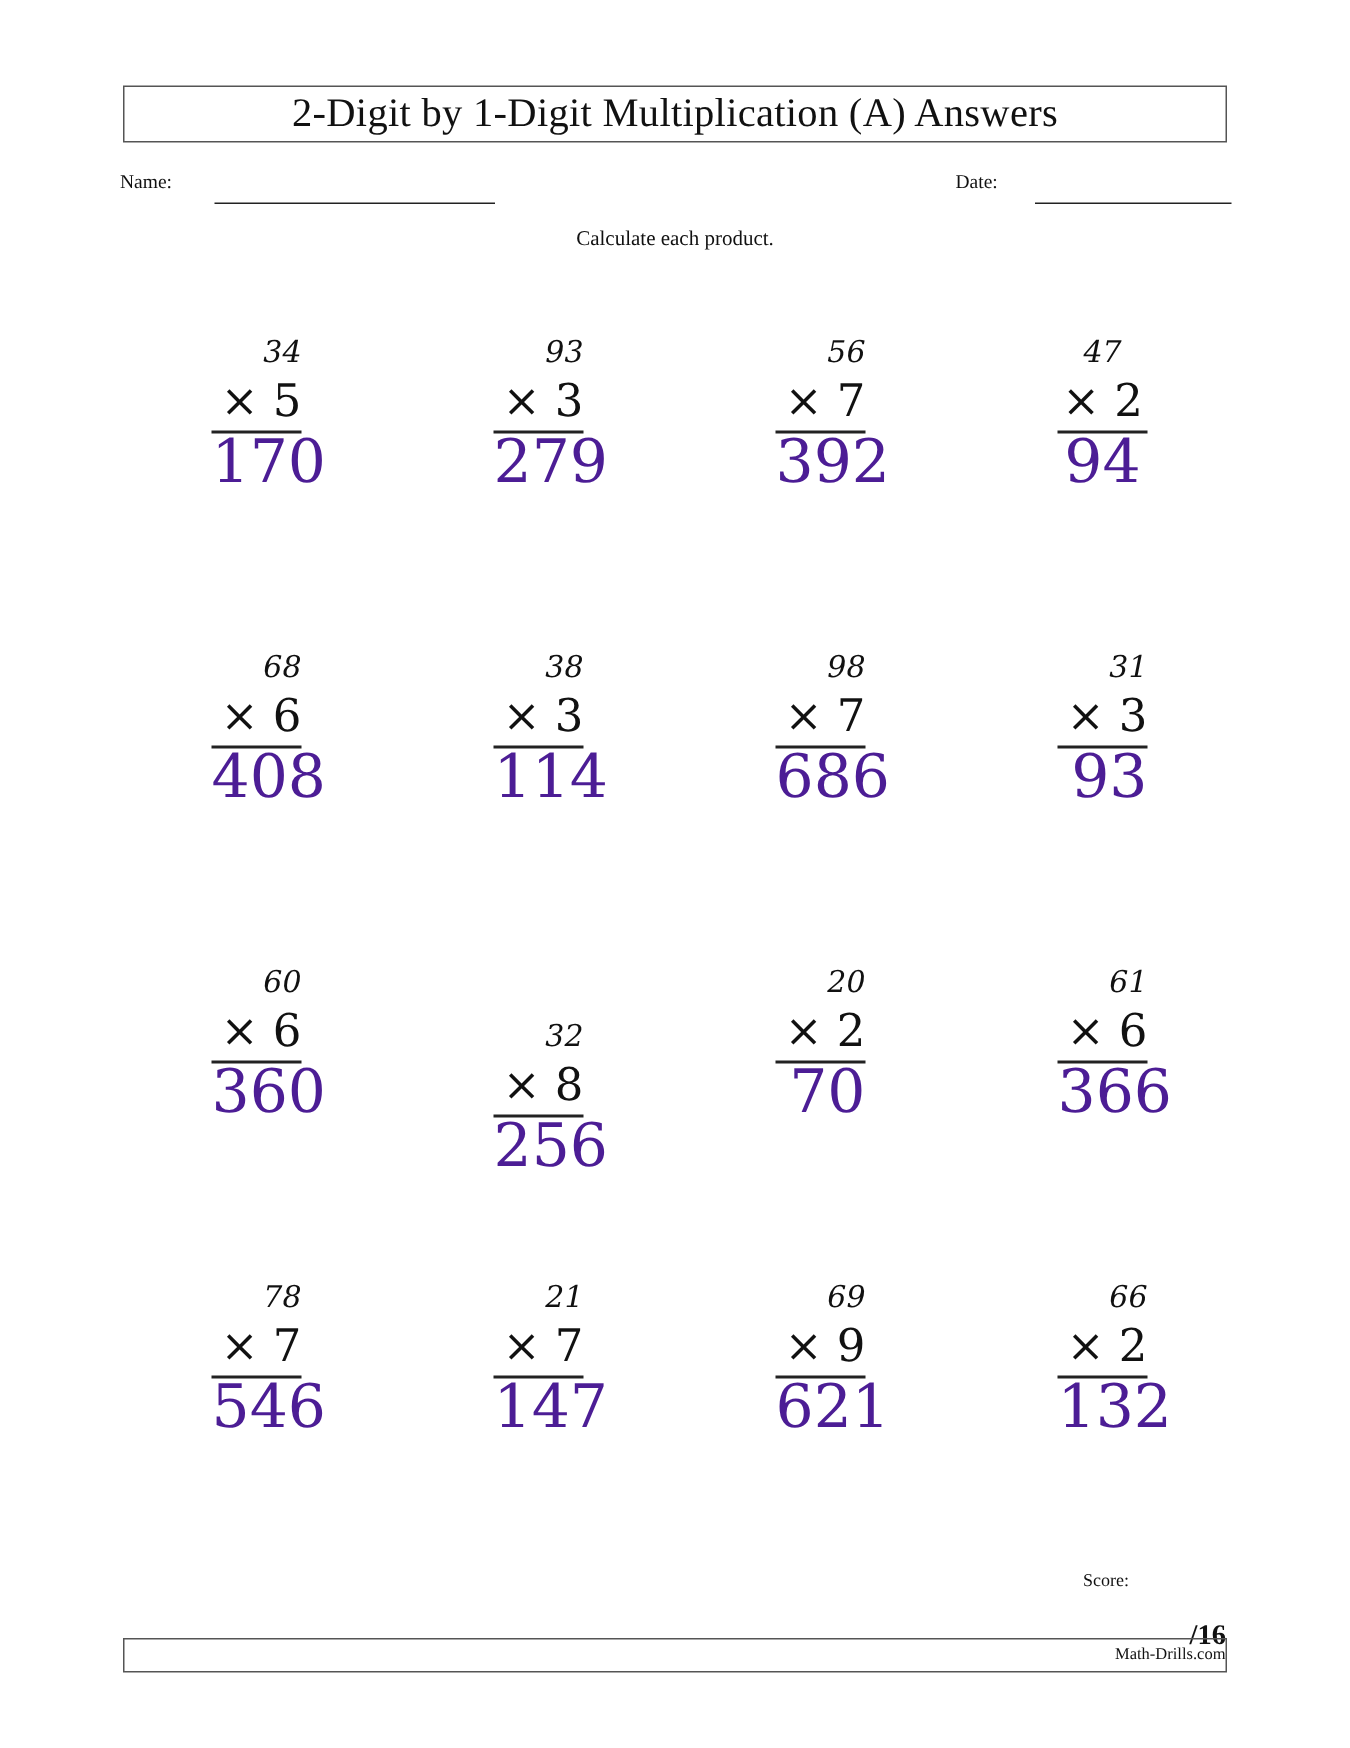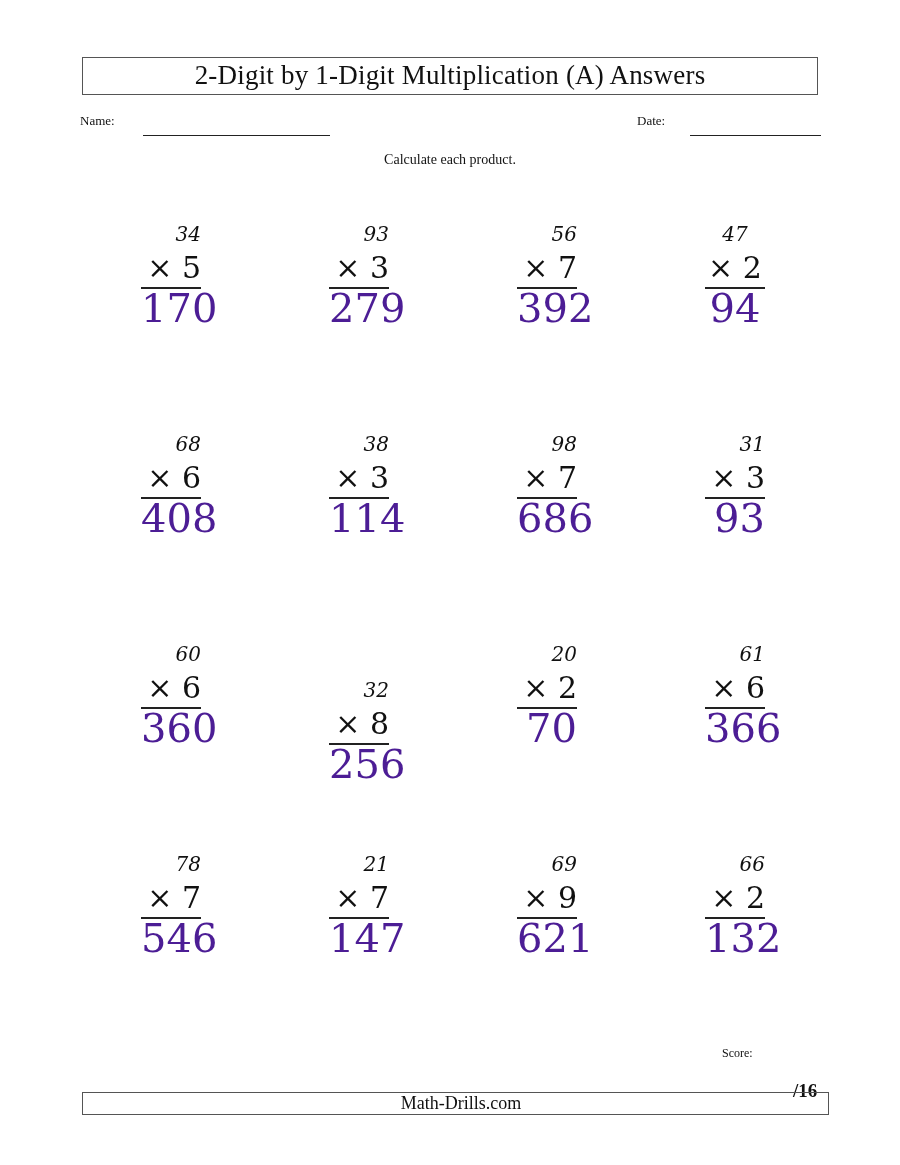--- a/index.html
+++ b/index.html
@@ -13,22 +13,22 @@
   .instructions { position: absolute; left: 0; width: 900px; top: 152px; text-align: center;
                   font-size: 14px; font-family: "Liberation Serif", serif; }
   .problem { position: absolute; width: 60px; text-align: right; font-family: "DejaVu Serif", serif; }
   .problem .top { font-size: 20px; line-height: 34px; font-style: italic; }
   .problem .mul { font-size: 30px; line-height: 34px; }
   .problem .rule { border-top: 2px solid #222; margin-top: 2px; }
   .problem .ans { font-size: 40px; line-height: 38px; color: #4c1d95; }
   .score { position: absolute; left: 722px; top: 1046px; font-size: 12px; font-family: "Liberation Serif", serif; }
   .score-total { position: absolute; left: 793px; top: 1080px; font-size: 19px; font-family: "Liberation Serif", serif; font-weight: bold; }
   .footer-box { position: absolute; left: 82px; top: 1092px; width: 734px; height: 21px;
-                border: 1px solid #555; text-align: center; font-size: 18px; line-height: 21px;
-                font-family: "Liberation Serif", serif; padding-left: 11px; }
+                border: 1px solid #555; text-align: right; font-size: 11px; line-height: 21px;
+                font-family: "Liberation Serif", serif; }
 </style>
 </head>
 <body>
 
 <div class="title-box">2-Digit by 1-Digit Multiplication (A) Answers</div>
 
 <span class="field-label" style="left:80px; top:113px;">Name:</span>
 <div class="field-line" style="left:143px; top:135px; width:187px;"></div>
 
 <span class="field-label" style="left:637px; top:113px;">Date:</span>

